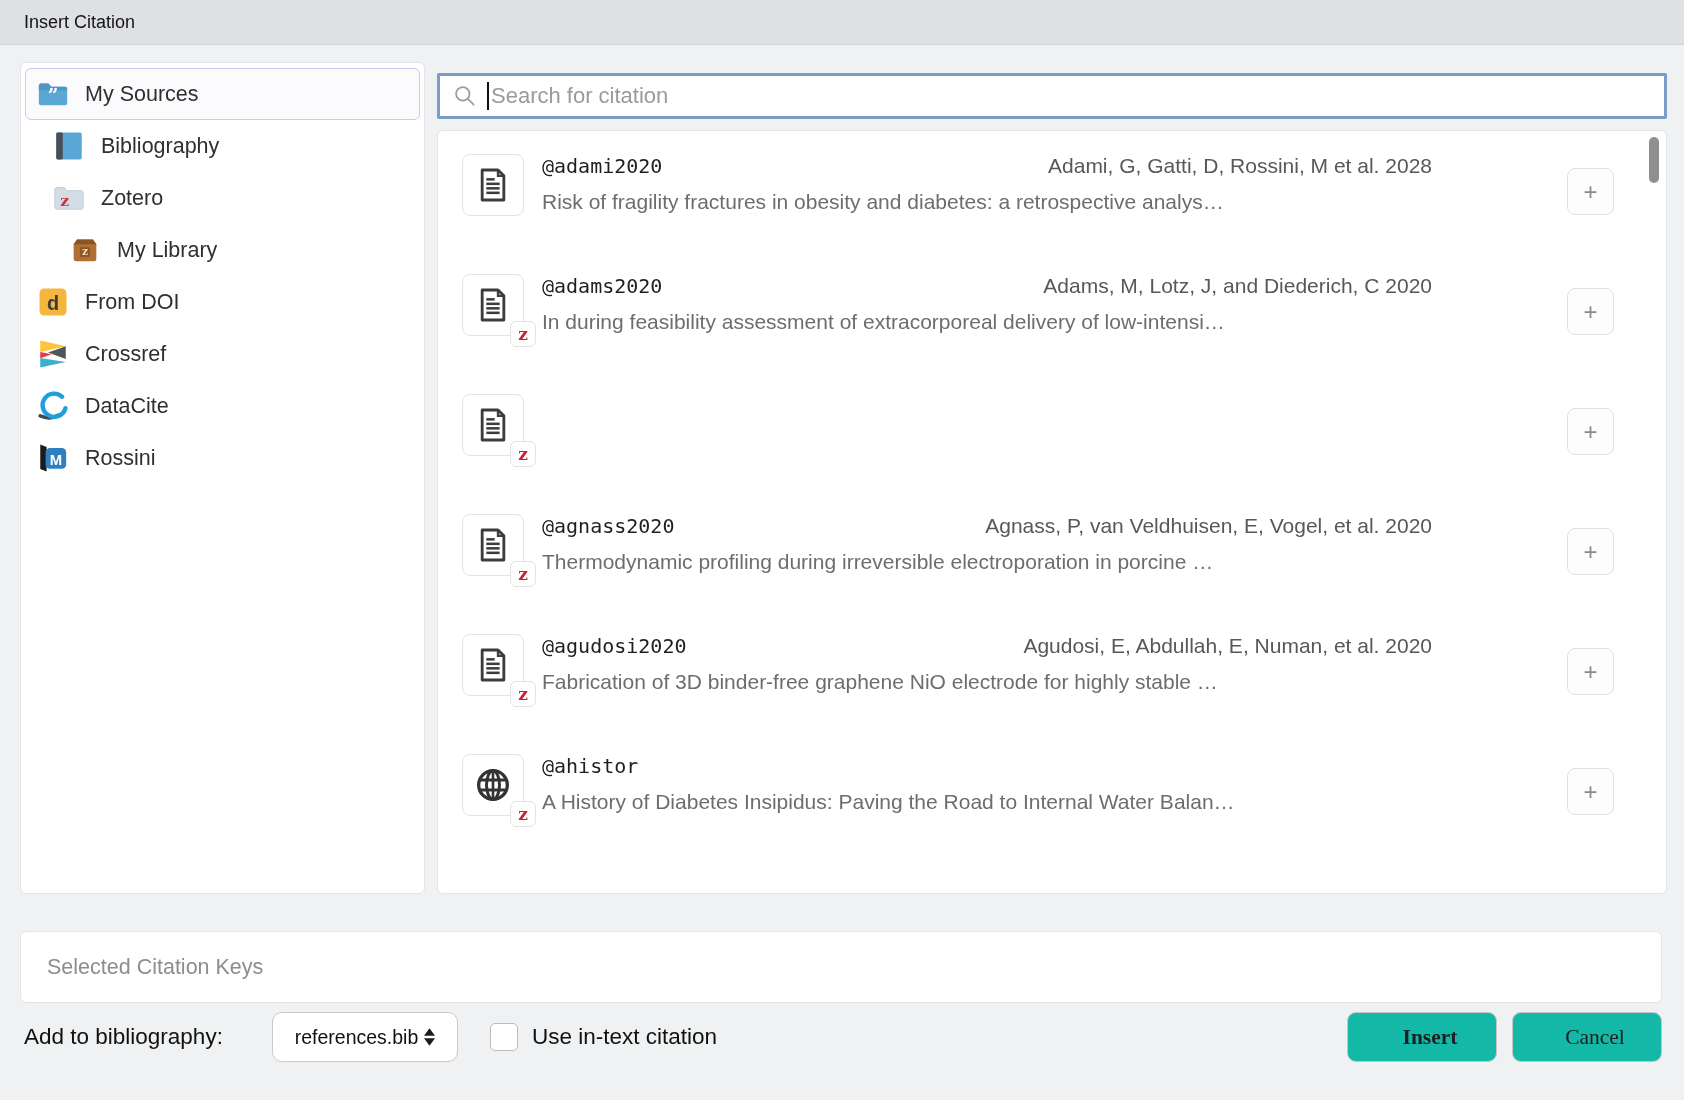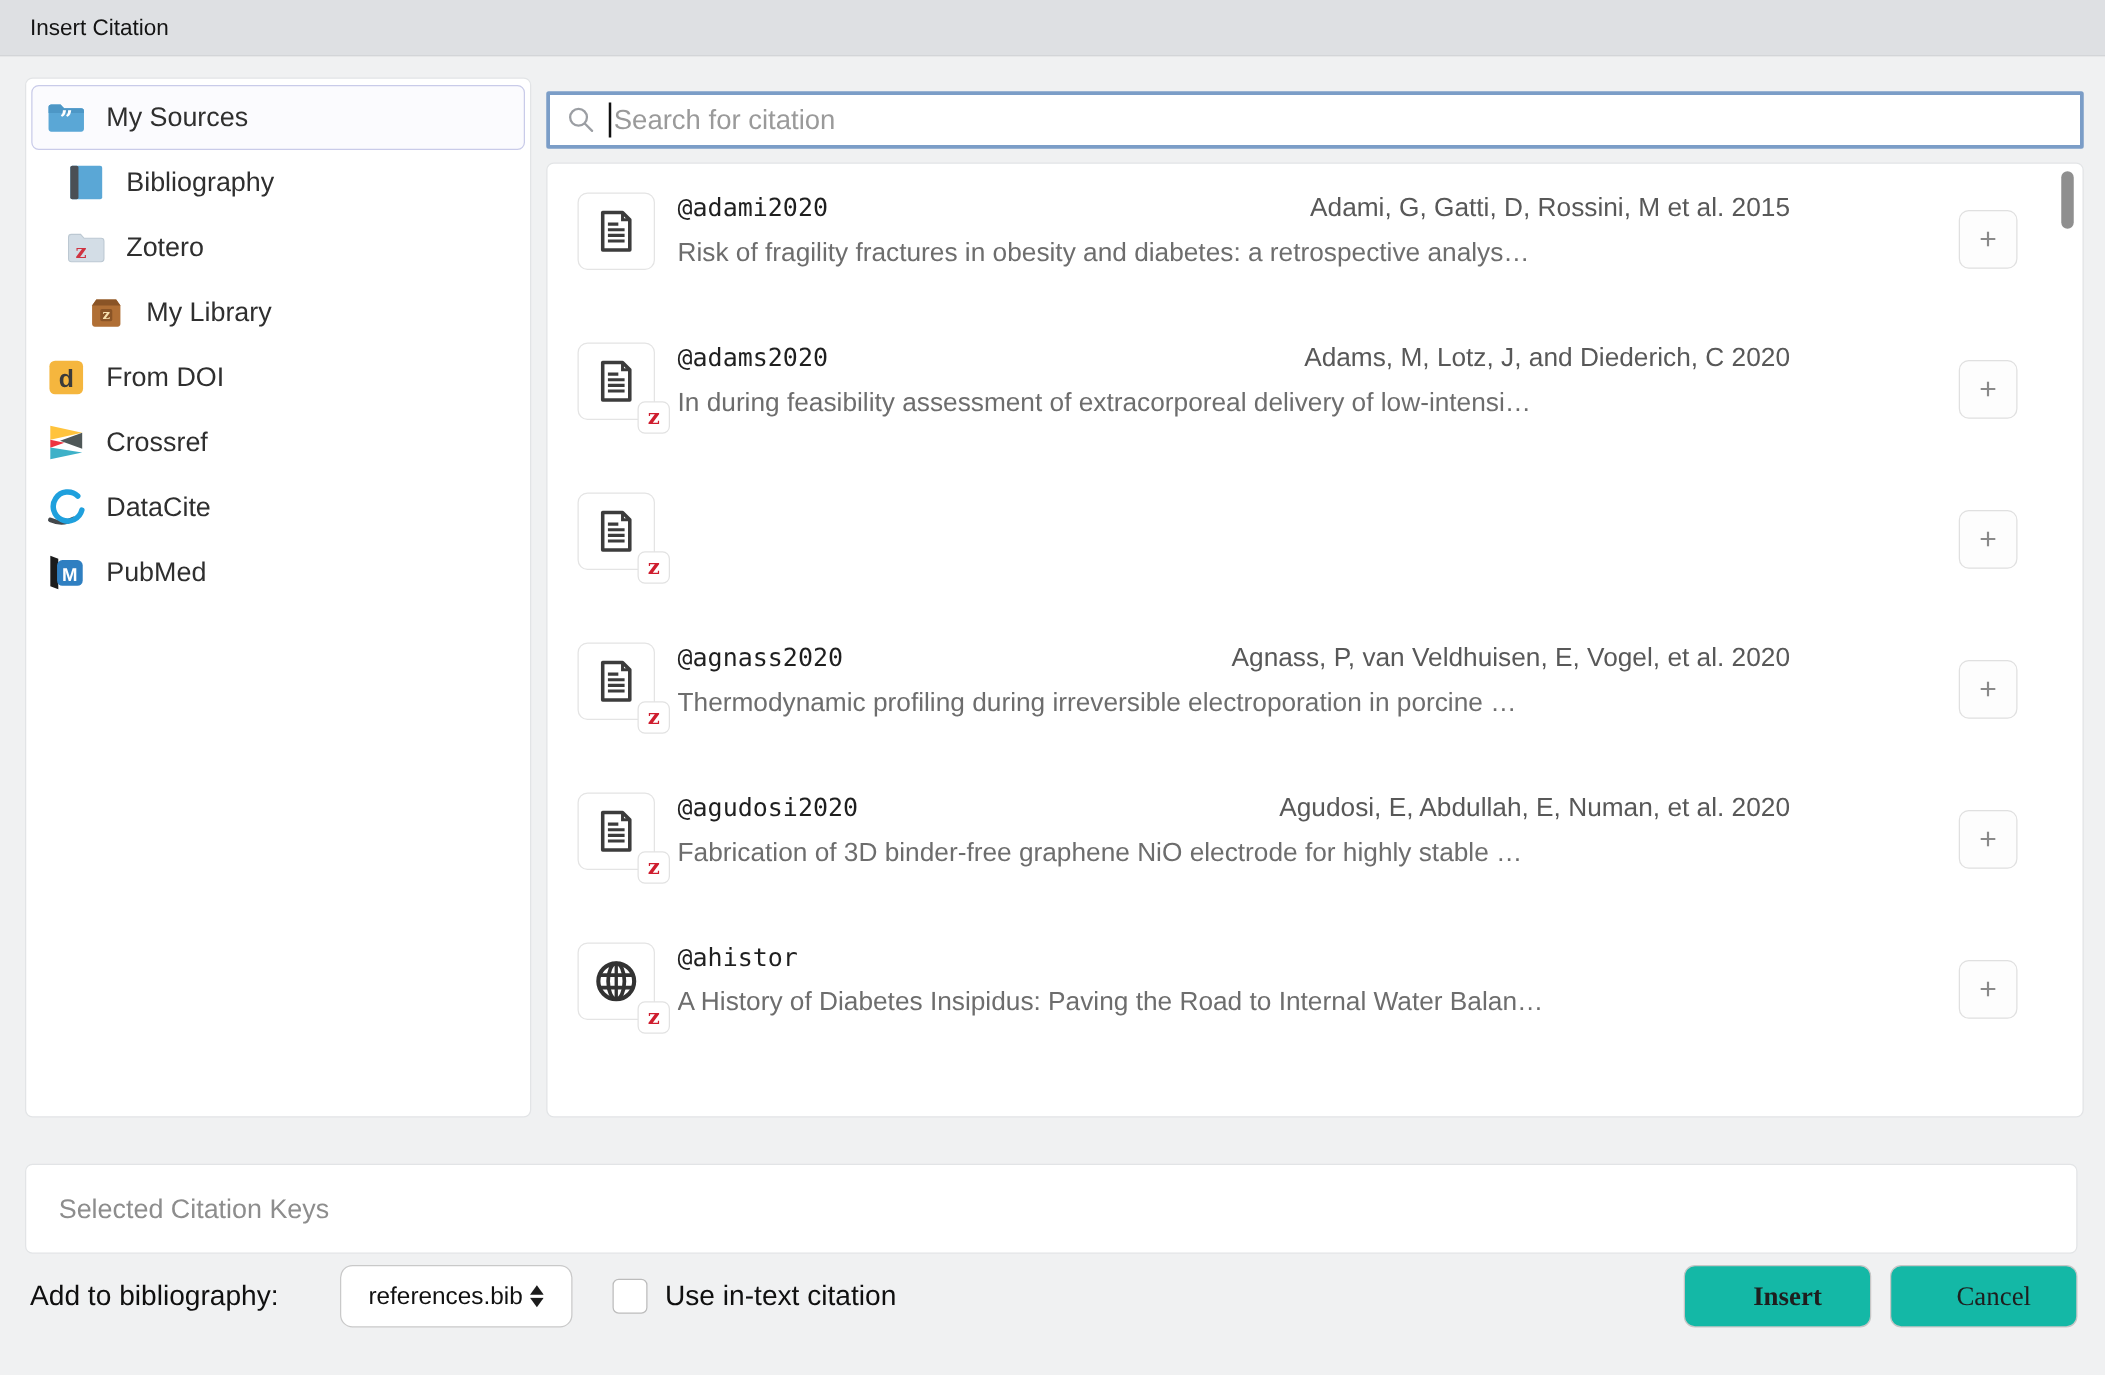--- a/index.html
+++ b/index.html
@@ -209,21 +209,21 @@
     </div>
 
     <div class="side-item lvl0">
       <span class="s-icon">
         <svg viewBox="0 0 24 24">
             <path d="M3 2.5 l4.5 1.8 V21.5 L3 19.7 Z" fill="#1b1b1b"></path>
             <rect x="6.8" y="5" width="14.5" height="14.5" rx="3" fill="#2f7fc1"></rect>
             <text x="14" y="16.6" text-anchor="middle" font-family="Liberation Sans, sans-serif" font-weight="bold" font-size="10.5" fill="#ffffff">M</text>
           </svg>
       </span>
-      <span>PubMed</span>
+      <span>Rossini</span>
     </div>
 
   </div>
 
   <div class="search-wrap">
     <svg width="26" height="26" viewBox="0 0 24 24">
         <circle cx="10" cy="10" r="6.2" fill="none" stroke="#9b9ea3" stroke-width="1.7"></circle>
         <line x1="14.6" y1="14.6" x2="20" y2="20" stroke="#9b9ea3" stroke-width="1.7" stroke-linecap="round"></line>
       </svg>
     <span class="caret"></span>
@@ -241,21 +241,21 @@
               <line x1="8" y1="8.6" x2="13" y2="8.6"></line>
               <line x1="8" y1="11.3" x2="16" y2="11.3"></line>
               <line x1="8" y1="14" x2="16" y2="14"></line>
               <line x1="8" y1="16.7" x2="16" y2="16.7"></line>
             </g>
           </svg>
       </div>
       <div class="result-text">
         <div class="line1">
           <span class="cite-key">@adami2020</span>
-          <span class="cite-authors">Adami, G, Gatti, D, Rossini, M et al. 2015</span>
+          <span class="cite-authors">Adami, G, Gatti, D, Rossini, M et al. 2028</span>
         </div>
         <div class="cite-title">Risk of fragility fractures in obesity and diabetes: a retrospective analys…</div>
       </div>
       <button class="add-btn">+</button>
     </div>
 
     <div class="result-row">
       <div class="icon-box">
         <svg viewBox="0 0 24 24">
             <path d="M5.5 3 h9.5 l3.5 3.5 V21 H5.5 Z" fill="none" stroke="#3c3c3c" stroke-width="1.7" stroke-linejoin="round"></path>

